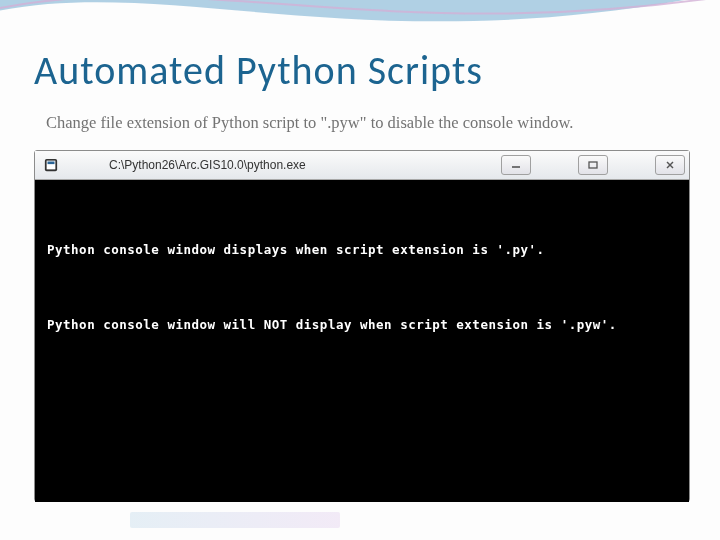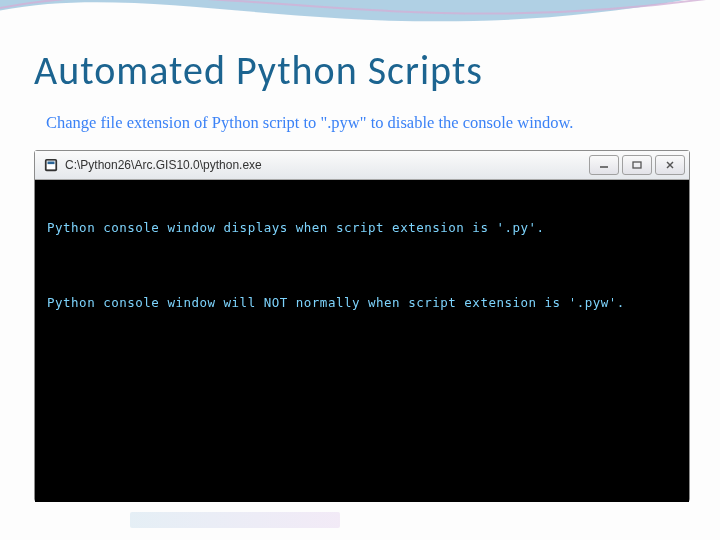--- a/index.html
+++ b/index.html
@@ -29,21 +29,21 @@
     color: #1c6490;
     letter-spacing: 1px;
     font-weight: 400;
   }
   .subtitle {
     position: absolute;
     top: 113px;
     left: 46px;
     right: 40px;
     font-size: 16.5px;
-    color: #3b82f6;
+    color: #737373;
   }
   .console-frame {
     position: absolute;
     top: 150px;
     left: 34px;
     width: 654px;
     height: 350px;
     background: #f4f4f4;
     border: 1px solid #8c8c8c;
     border-radius: 3px;
@@ -52,20 +52,21 @@
   .titlebar {
     height: 28px;
     background: linear-gradient(#fbfbfb, #e5e8ec);
     border-bottom: 1px solid #a8a8a8;
     display: flex;
     align-items: center;
     padding: 0 4px;
     font-family: 'Segoe UI', Tahoma, sans-serif;
     font-size: 12px;
     color: #333;
+    gap: 44px;
   }
   .titlebar .appicon {
     width: 16px;
     height: 16px;
     margin: 0 6px 0 4px;
     display: inline-flex;
     align-items: center;
     justify-content: center;
   }
   .titlebar .appicon svg { width: 14px; height: 14px; }
@@ -78,26 +79,26 @@
     border-radius: 3px;
     background: linear-gradient(#fafafa, #e2e2e8);
     display: flex;
     align-items: center;
     justify-content: center;
     font-size: 10px;
     color: #555;
   }
   .console-area {
     background: #000;
-    color: #7dd3fc;
+    color: #ffffff;
     font-family: Consolas, 'Lucida Console', monospace;
     font-size: 12.5px;
-    font-weight: normal;
+    font-weight: bold;
     letter-spacing: 0.5px;
-    padding: 4px 12px;
+    padding: 26px 12px;
     height: calc(100% - 28px);
     box-sizing: border-box;
     white-space: pre-wrap;
   }
   .console-line { margin: 6px 0 24px 0; }
   .overlay-text {
     position: absolute;
     background: rgba(0,0,0,0);
     color: #000;
     font-size: 14.5px;
@@ -154,21 +155,21 @@
     </span>
     <span class="winbtn">
       <svg width="10" height="8">
           <line x1="2" y1="1" x2="8" y2="7" stroke="#555" stroke-width="1.4"></line>
           <line x1="8" y1="1" x2="2" y2="7" stroke="#555" stroke-width="1.4"></line>
         </svg>
     </span>
   </div>
   <div class="console-area">
     <div class="console-line">Python console window displays when script extension is '.py'.</div>
-    <div class="console-line">Python console window will NOT normally when script extension is '.pyw'.</div>
+    <div class="console-line">Python console window will NOT display when script extension is '.pyw'.</div>
   </div>
 </div>
 
 <div class="overlay-text ot1">On Windows systems, there is no notion of an "executable mode". The Python installer automatically associates .py files with python.exe so that a double-click on a Python file will run it as a script.</div>
 <div class="overlay-text ot2">The extension can also be .pyw, in that case, the console window that normally appears is suppressed.</div>
 <div class="overlay-text ot3">Source: http://docs.python.org/2/tutorial/interpreter.html</div>
 
 <div class="bottom-accent"></div>
 
 </body></html>

